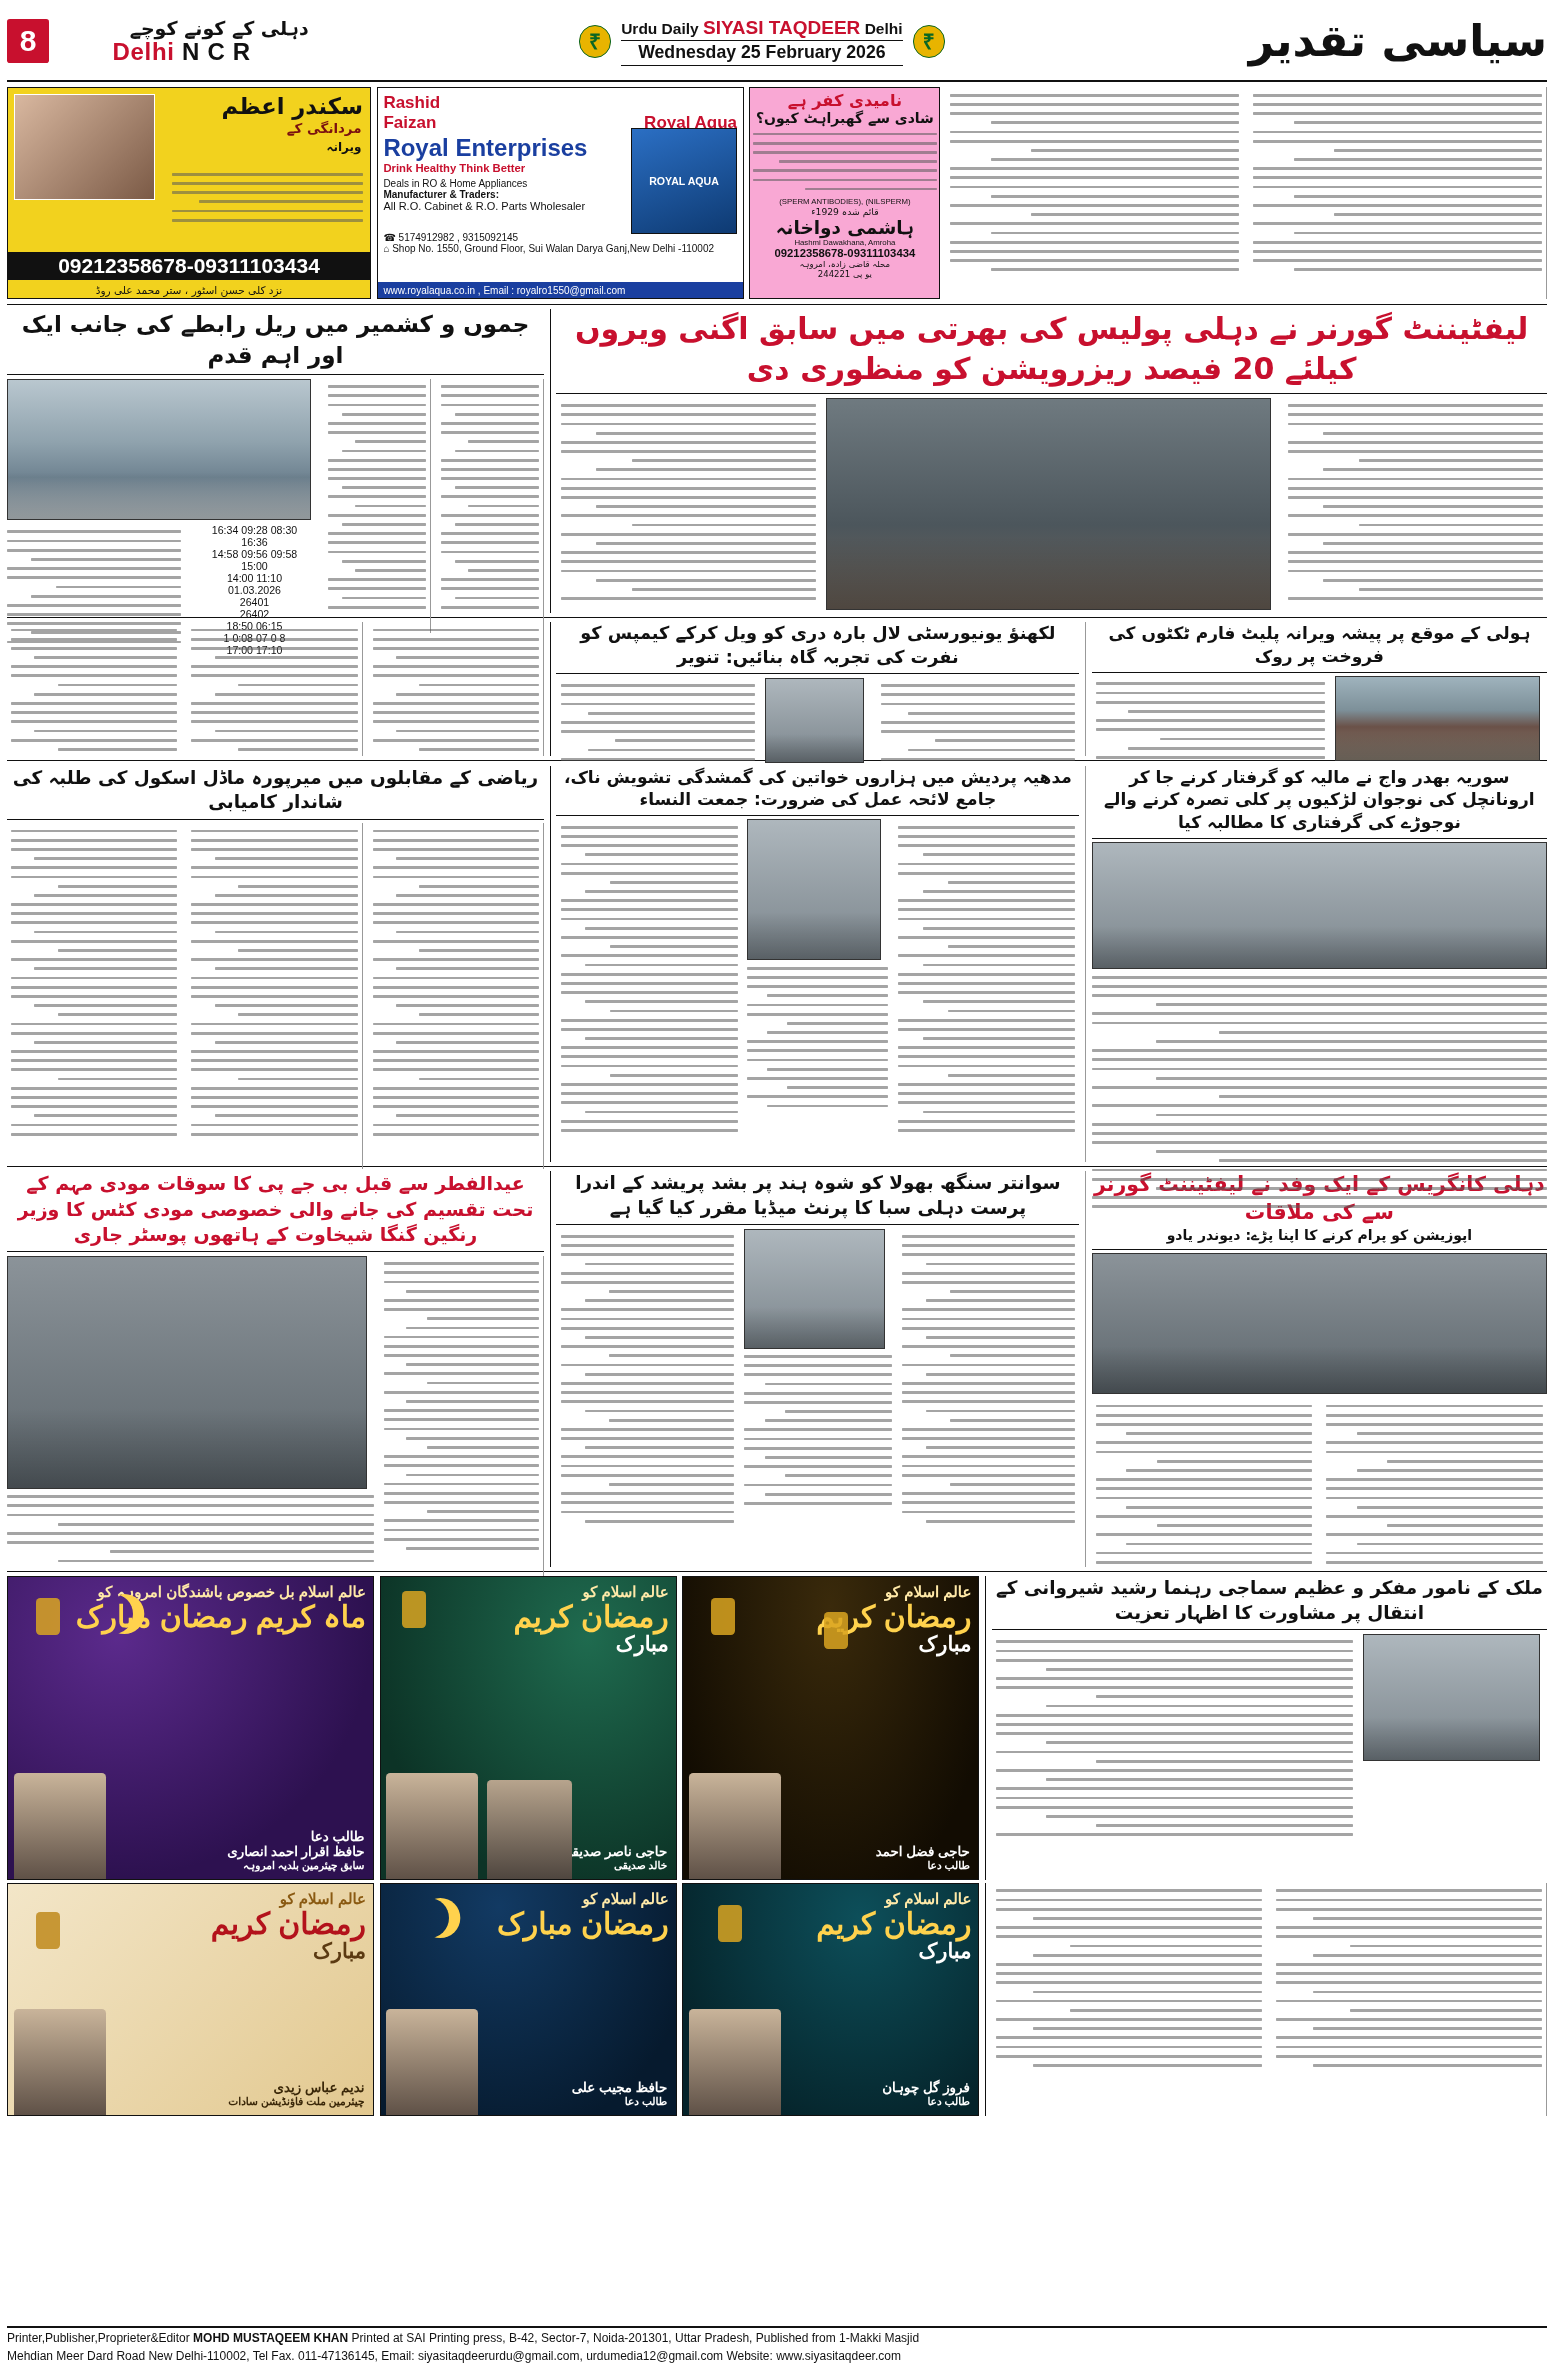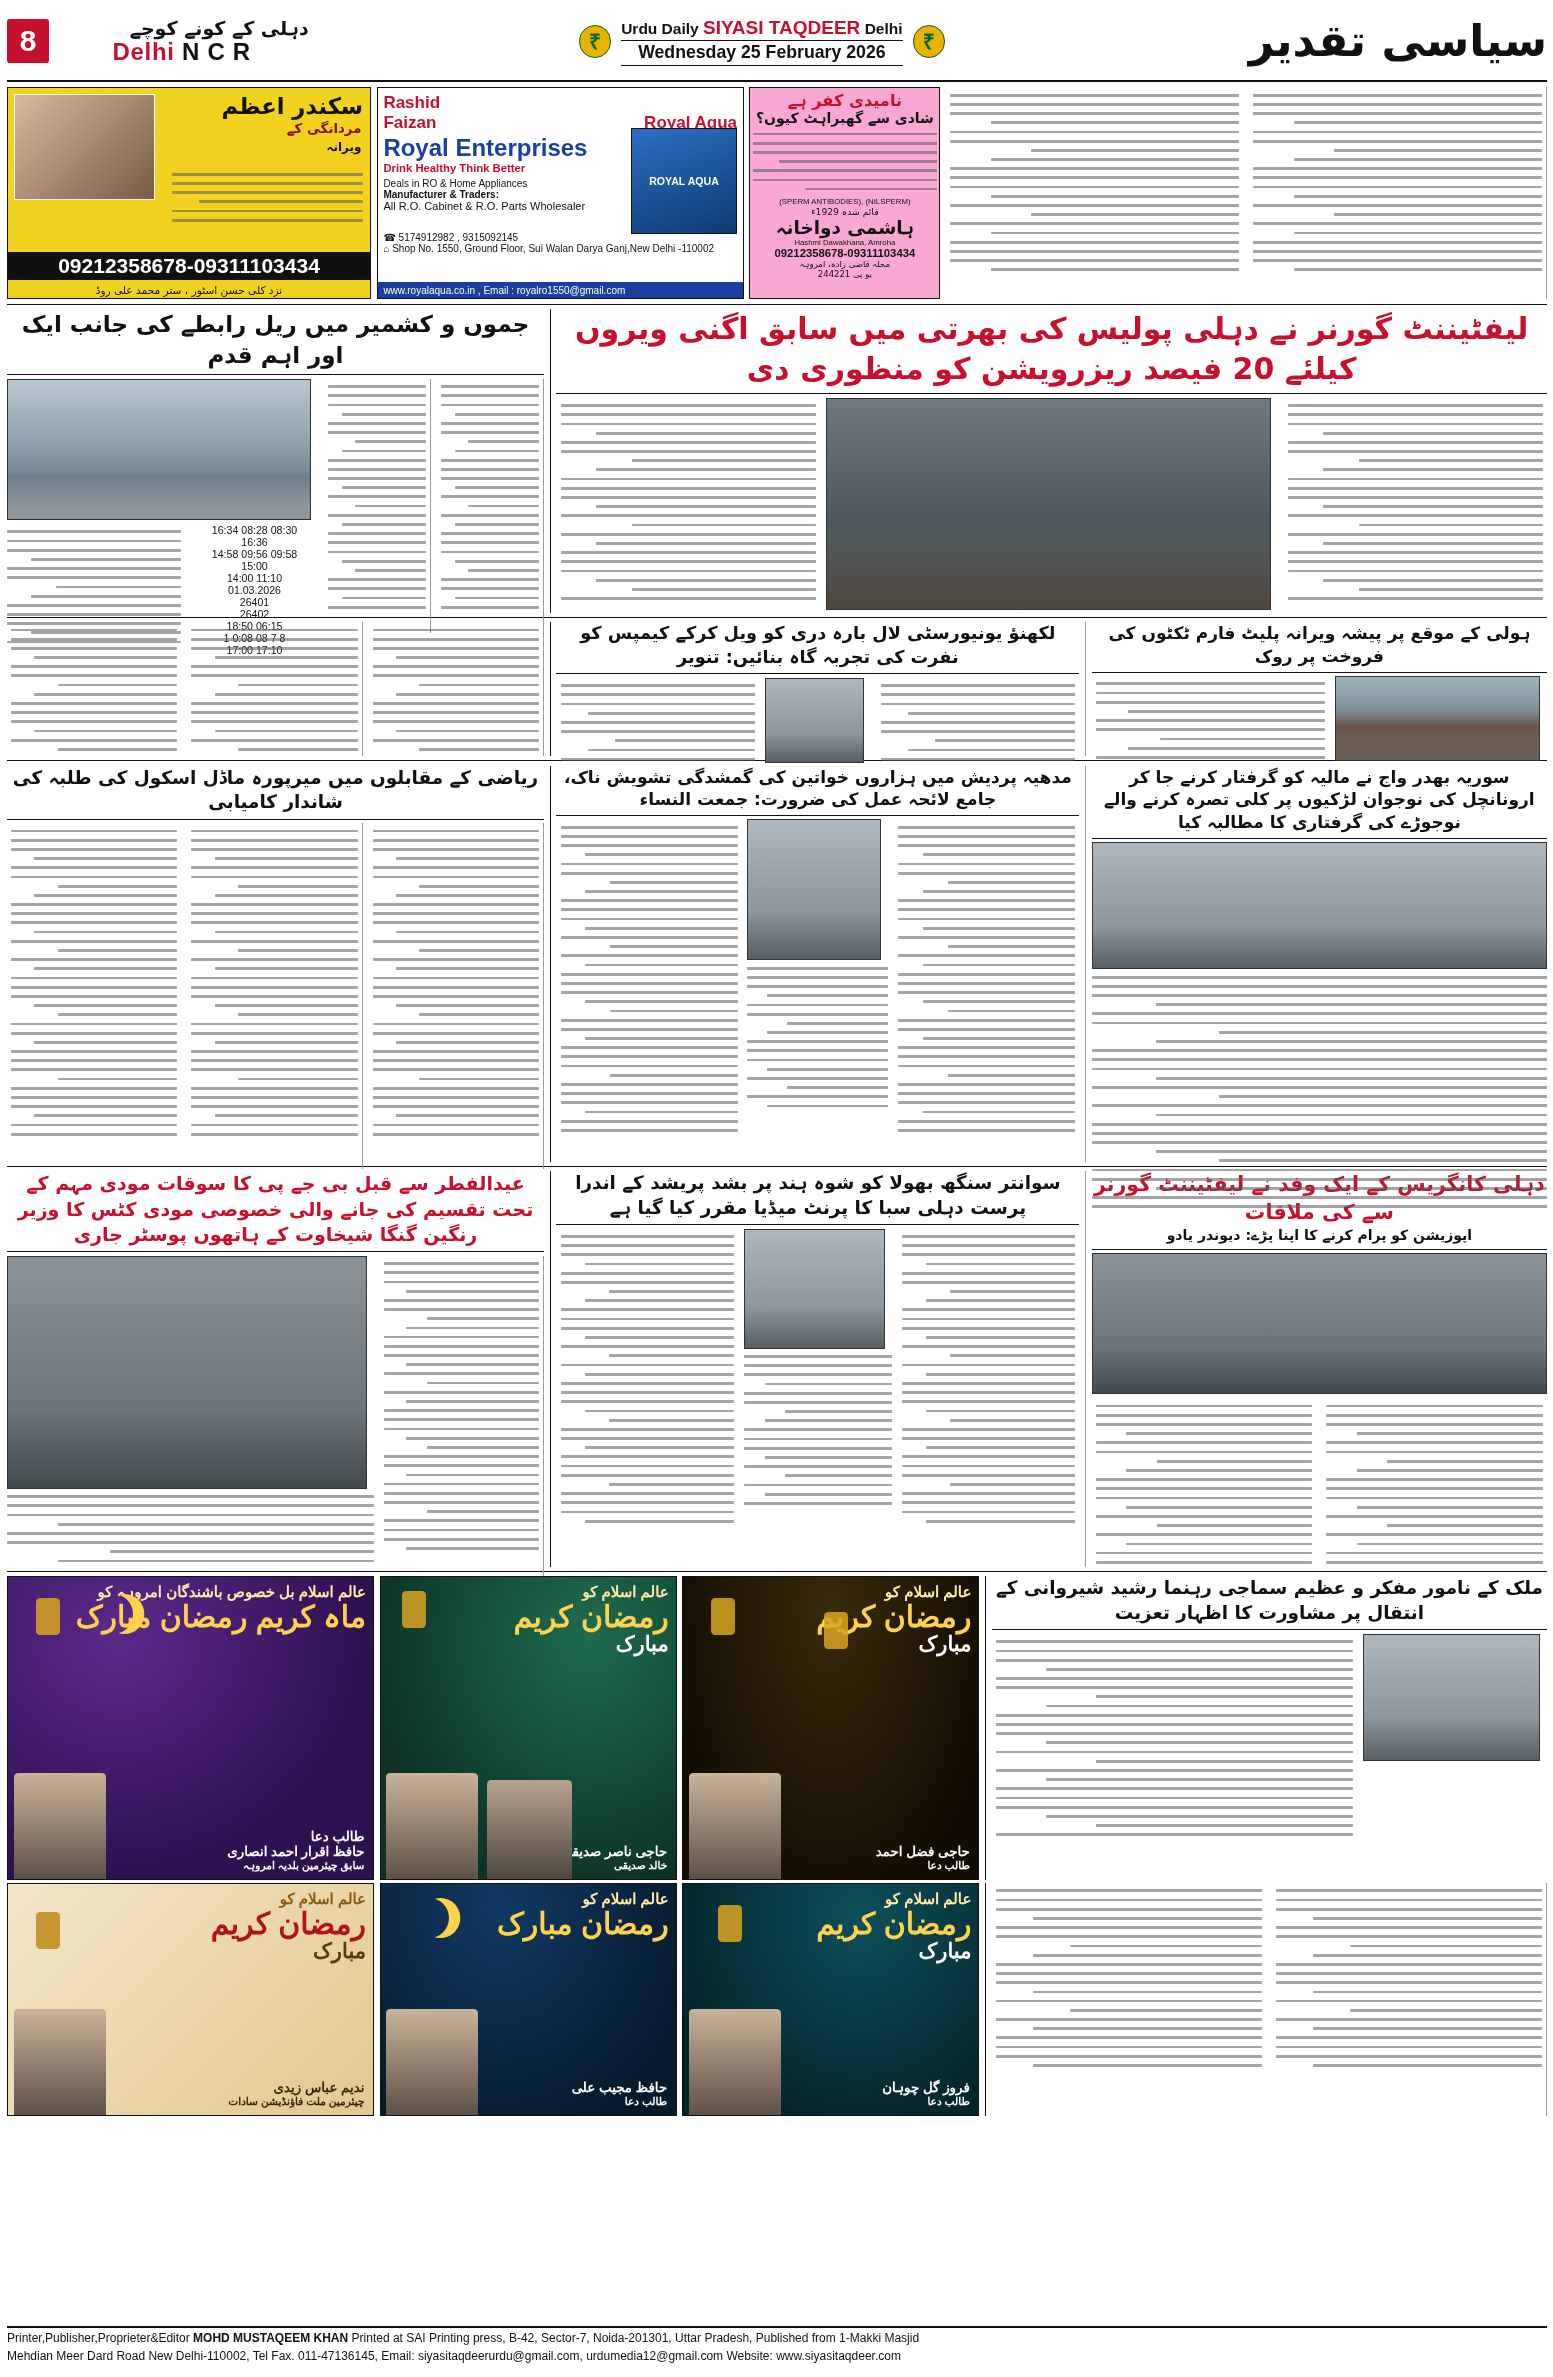--- a/index.html
+++ b/index.html
@@ -256,30 +256,30 @@
                 <span></span>
                 <span></span>
                 <span></span>
                 <span></span>
                 <span></span>
                 <span></span>
                 <span></span>
                 <span></span>
             </div>
             <div style="width:127px; font-size:10.6px; text-align:center;">
-              <div><span>16:34</span> <span>08:28</span> <span>08:30</span></div>
+              <div><span>16:34</span> <span>09:28</span> <span>08:30</span></div>
               <div><span>16:36</span></div>
               <div><span>14:58</span> <span>09:56</span> <span>09:58</span></div>
               <div><span>15:00</span></div>
               <div><span>14:00</span> <span>11:10</span></div>
               <div><span>01.03.2026</span></div>
               <div><span>26401</span></div>
               <div><span>26402</span></div>
               <div><span>18:50</span> <span>06:15</span></div>
-              <div><span>1 0:08</span> <span>08 7</span> <span>8</span></div>
+              <div><span>1 0:08</span> <span>07 0</span> <span>8</span></div>
               <div><span>17:00</span> <span>17:10</span></div>
             </div>
           </div>
         </div>
         <div style="flex:1; padding:0 4.2px; border-right:0.7px solid #999;" class="ur filler">
           <span></span>
             <span></span>
             <span></span>
             <span></span>
             <span></span>

